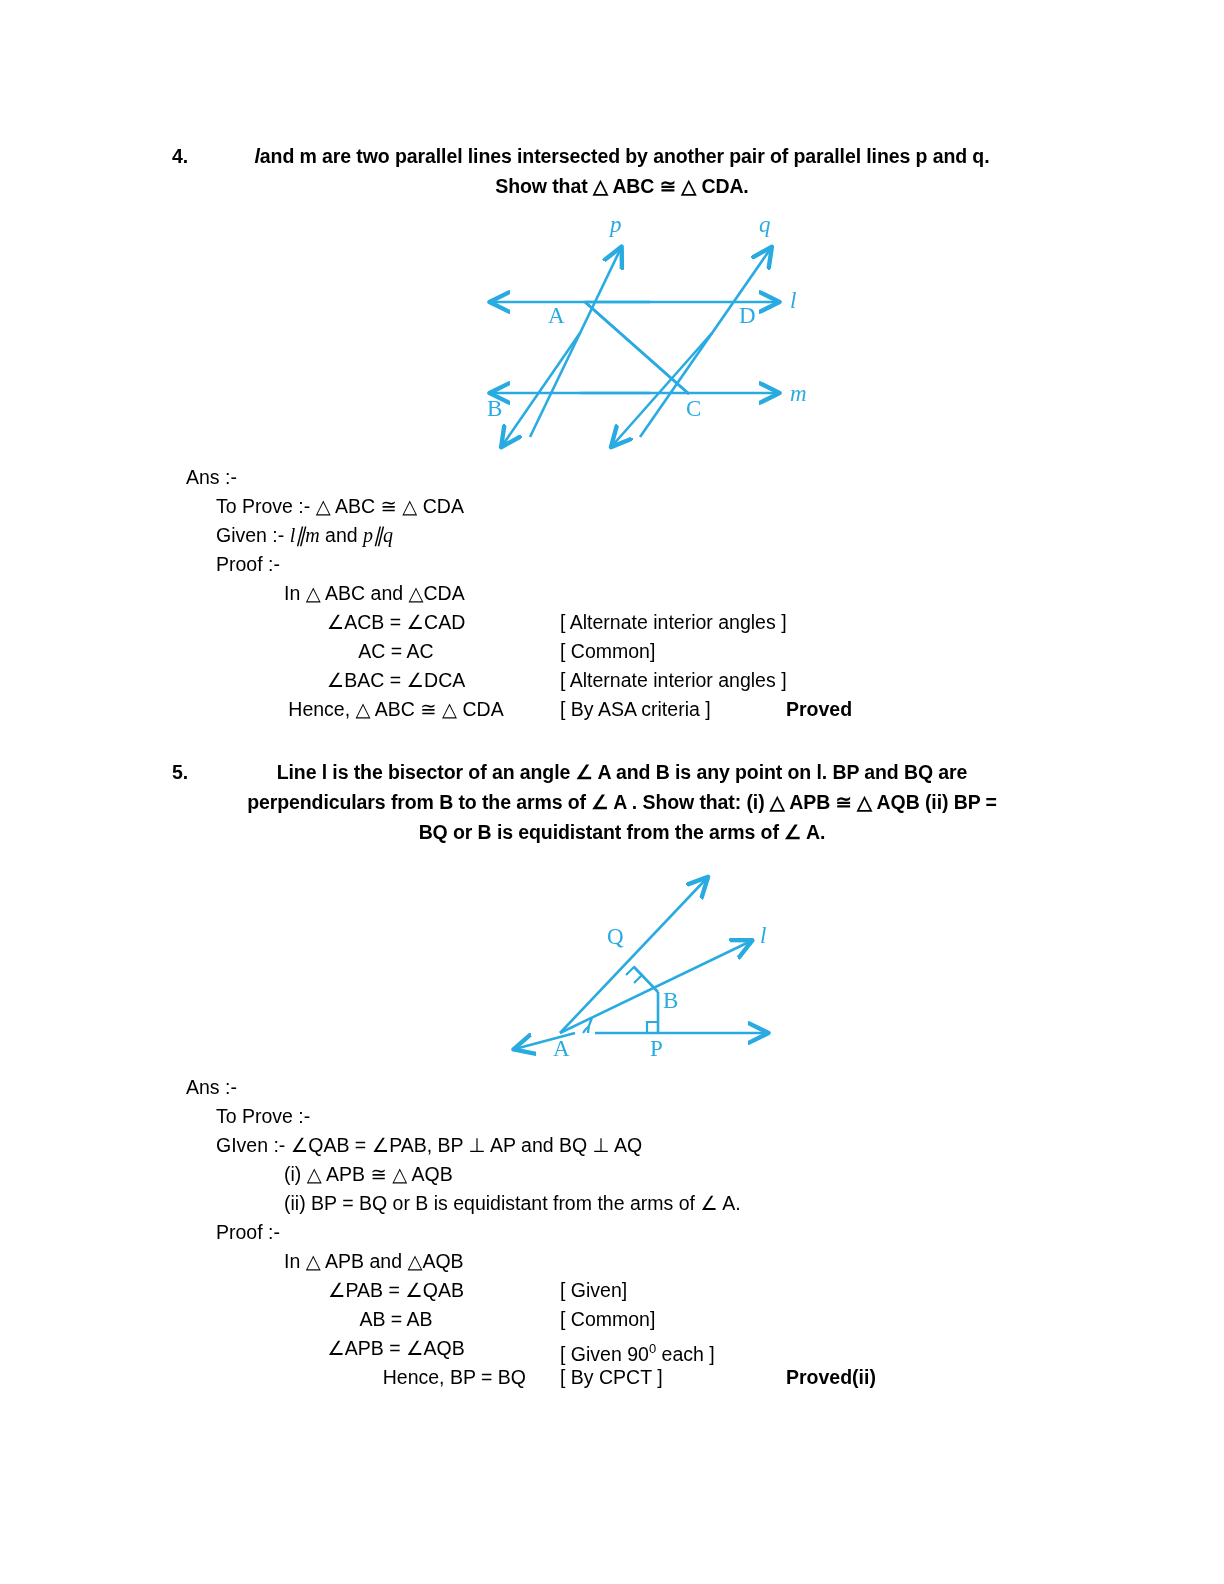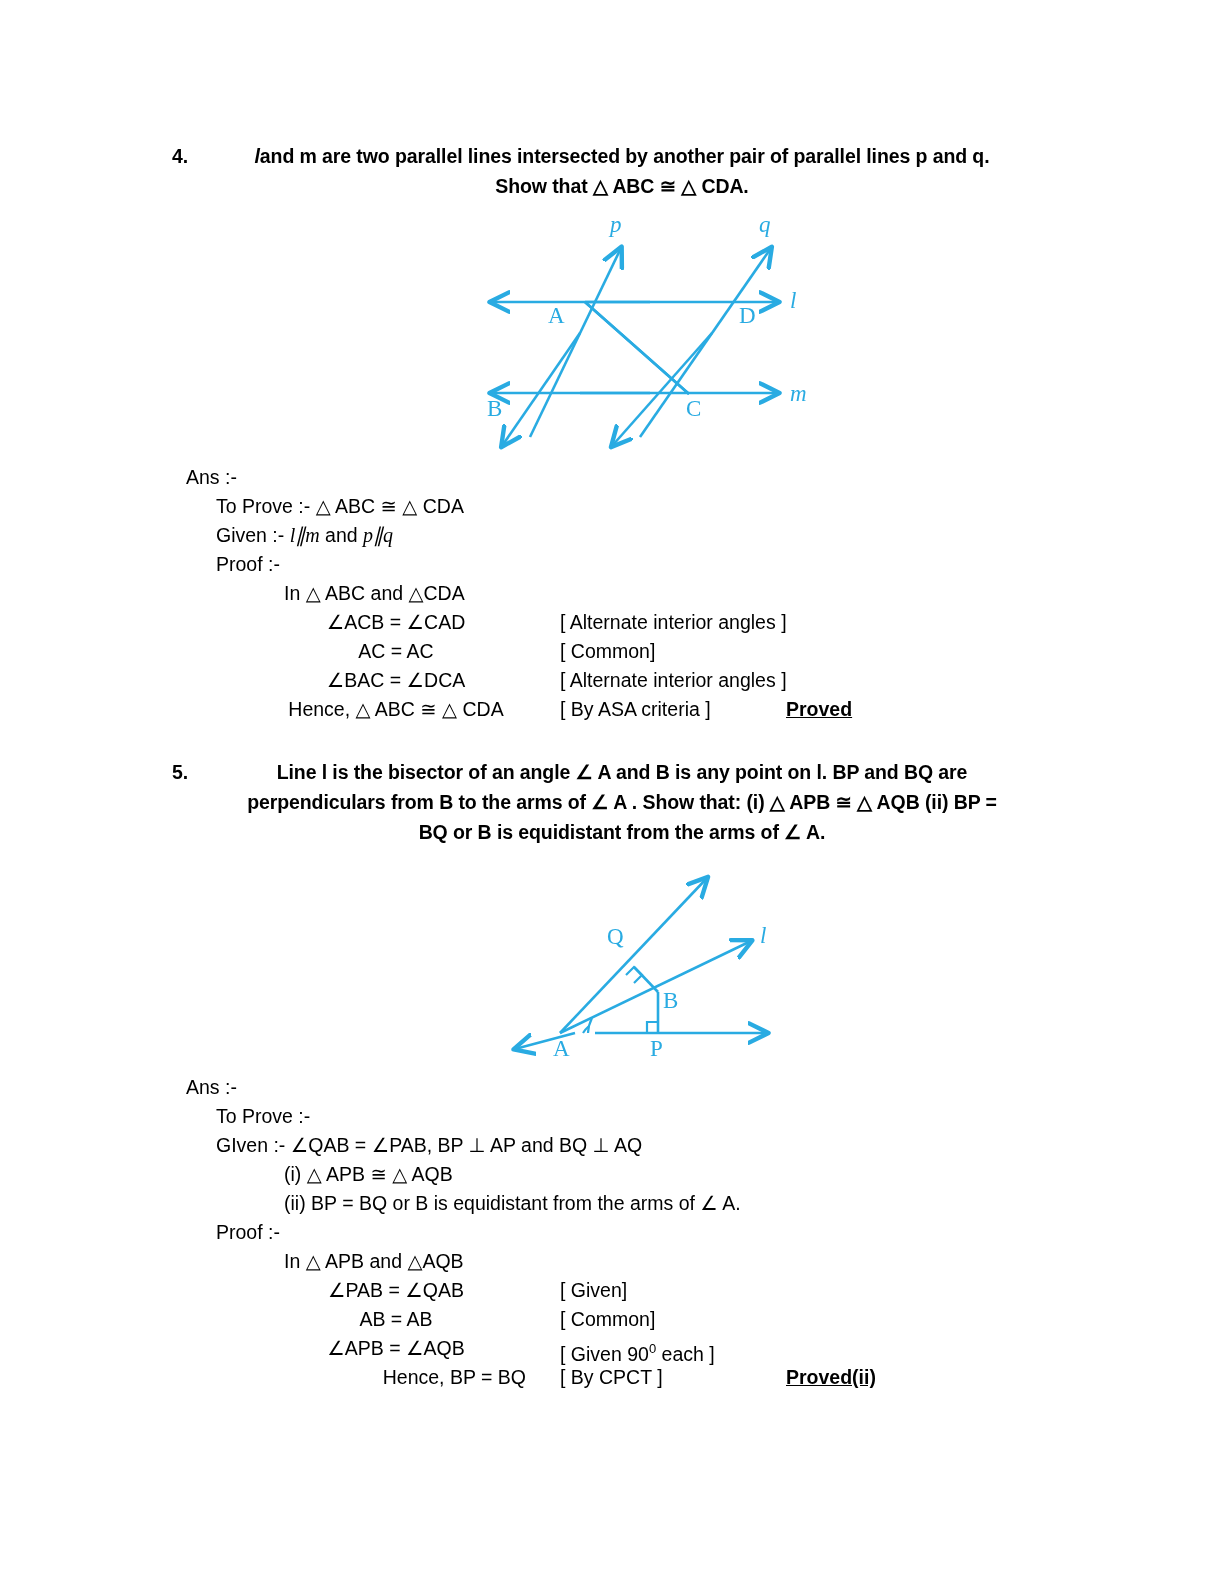--- a/index.html
+++ b/index.html
@@ -75,21 +75,20 @@
   }
   .preason {
     position: absolute;
     left: 382px;
     text-align: left;
   }
   .pproved {
     position: absolute;
     left: 608px;
     font-weight: bold;
-    text-decoration: underline;
   }
   .sup { font-size: 13px; vertical-align: super; }
 
   
   .figure {
     position: absolute;
   }
   .fig-label {
     font-family: "Liberation Serif", serif;
     fill: #29abe2;

